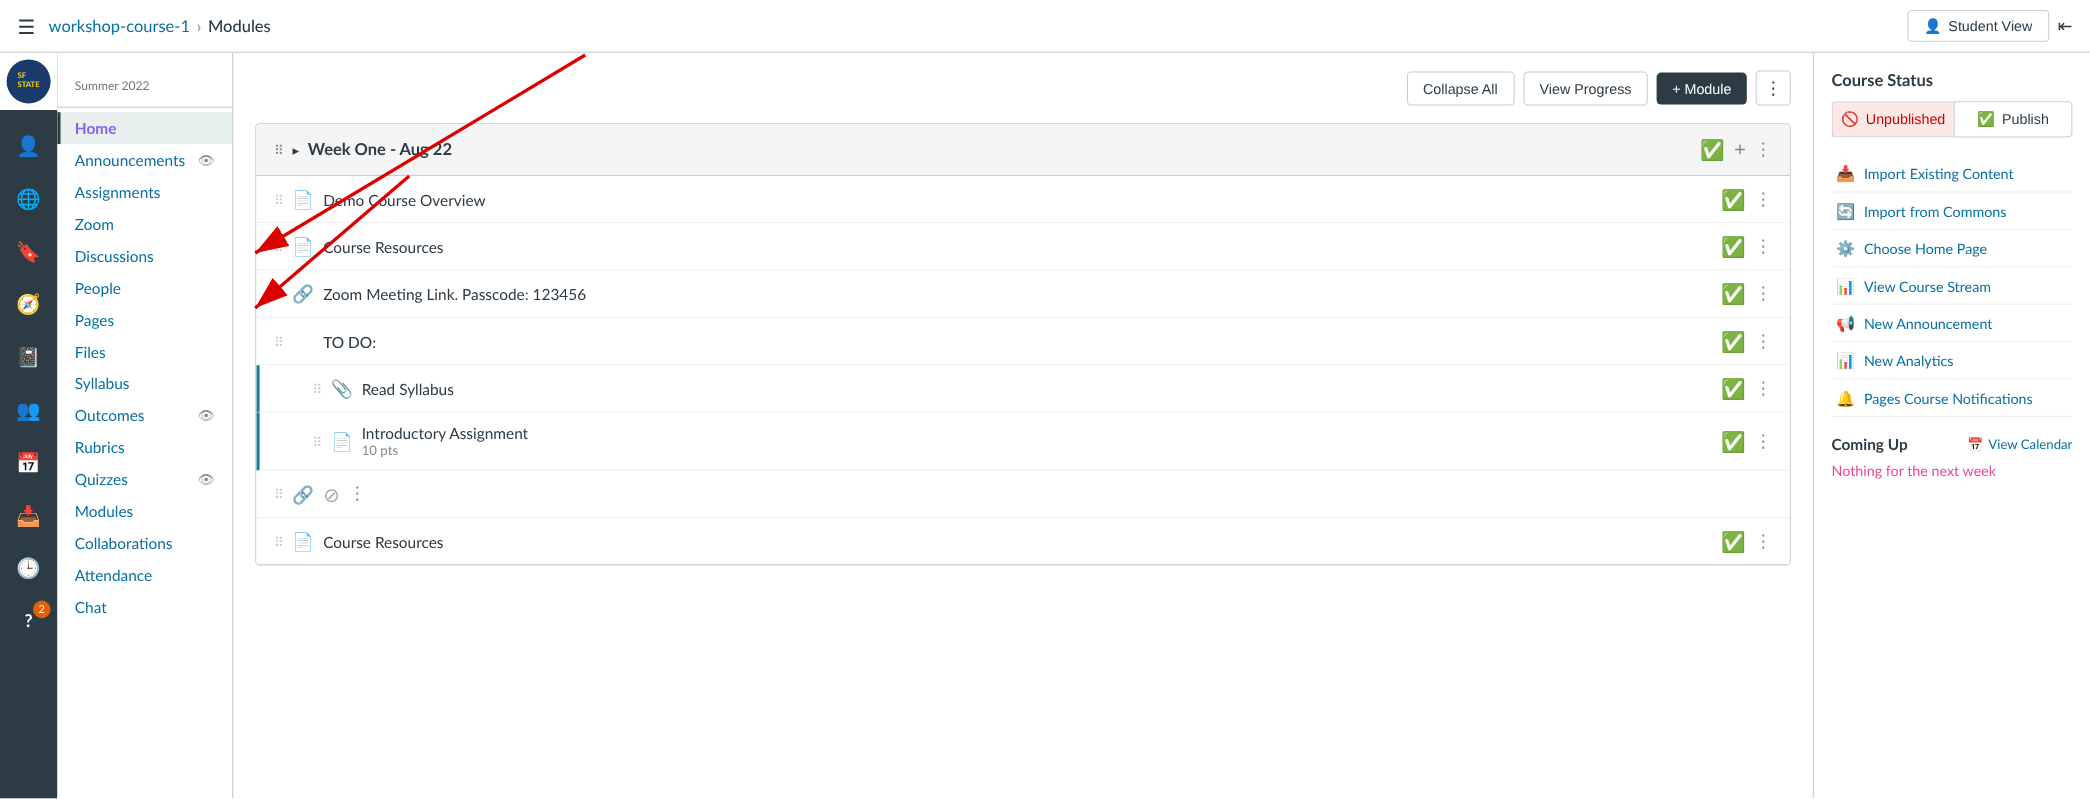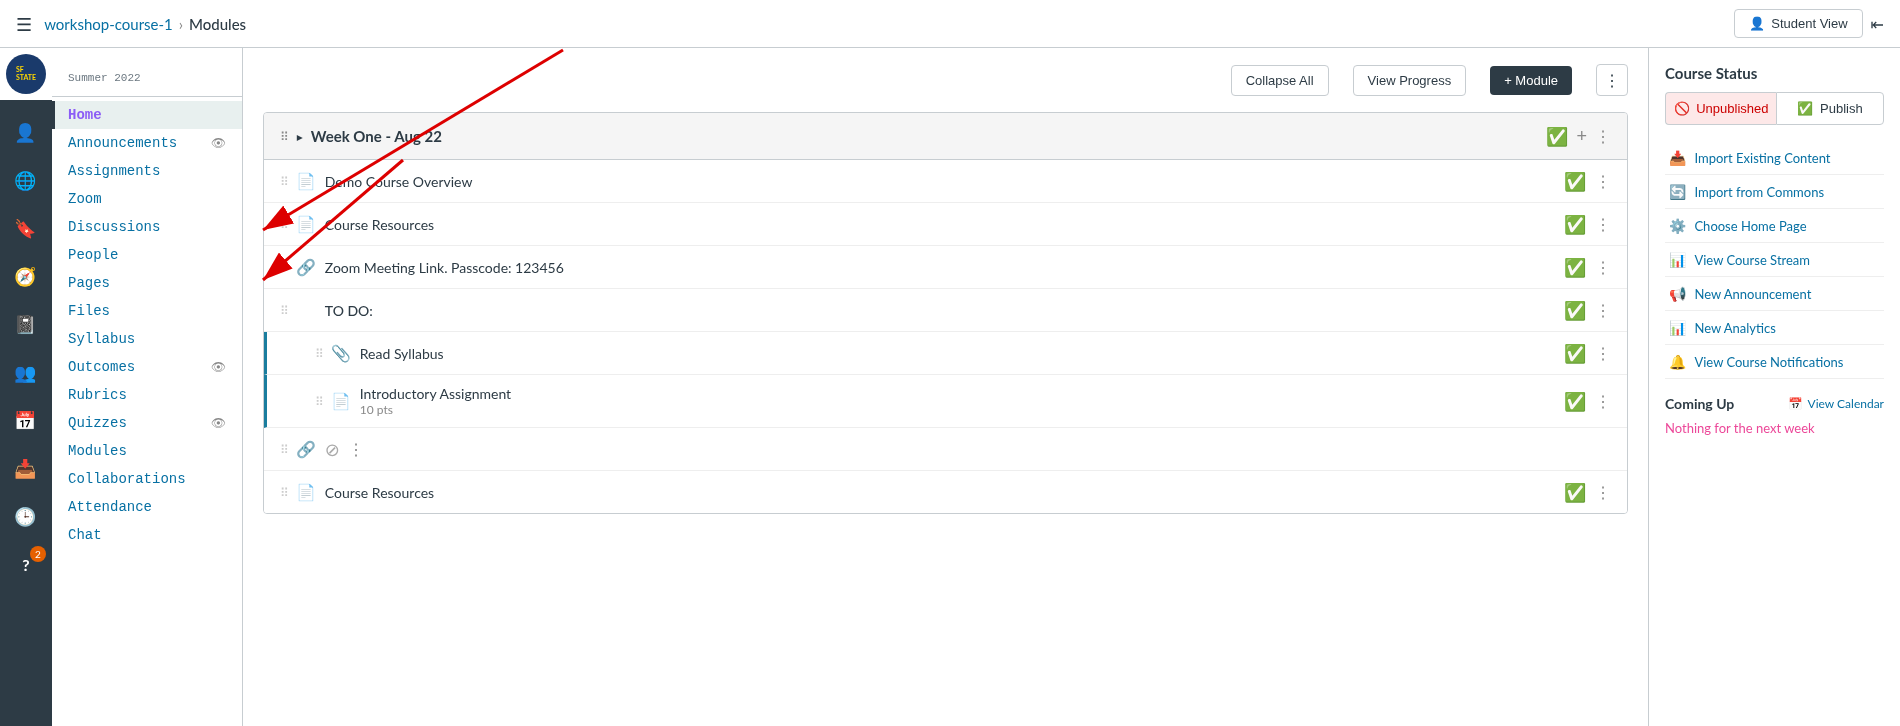--- a/index.html
+++ b/index.html
@@ -75,45 +75,44 @@
       background: #e66000;
       color: #fff;
       font-size: 10px;
       width: 16px; height: 16px;
       border-radius: 50%;
       display: flex; align-items: center; justify-content: center;
     }
 
     
     .course-nav {
-      width: 191px;
+      width: 160px;
       border-right: 1px solid #c7cdd1;
       padding: 12px 0;
       flex-shrink: 0;
       overflow-y: auto;
-      font-family: Liberation Mono, monospace;
     }
     .course-nav .semester { font-size: 11px; color: #6b7780; padding: 0 16px 8px; }
     .course-nav .nav-item {
       display: flex; align-items: center; justify-content: space-between;
       padding: 6px 16px;
       color: #0770a3;
       cursor: pointer;
       font-size: 14px;
       gap: 4px;
     }
     .course-nav .nav-item.active { font-weight: bold; color: #2d3b45; border-left: 3px solid #2d3b45; padding-left: 13px; }
     .course-nav .nav-item .vis-icon { color: #888; font-size: 12px; }
     .nav-divider { height: 1px; background: #c7cdd1; margin: 4px 0; }
 
     
     .main-content { flex: 1; padding: 16px 20px; overflow-y: auto; }
     .content-header {
       display: flex; align-items: center; justify-content: flex-end;
-      margin-bottom: 16px; gap: 24px;
+      margin-bottom: 16px; gap: 8px;
     }
     .btn-white {
       border: 1px solid #c7cdd1; background: #fff;
       padding: 7px 14px; border-radius: 4px; cursor: pointer;
       font-size: 13px; color: #2d3b45;
     }
     .btn-module {
       background: #2d3b45; color: #fff;
       border: none; padding: 7px 14px; border-radius: 4px; cursor: pointer;
       font-size: 13px; display: flex; align-items: center; gap: 4px;
@@ -450,21 +449,21 @@
     <div class="right-action-link">
       <span class="link-icon">📢</span>
       <span>New Announcement</span>
     </div>
     <div class="right-action-link">
       <span class="link-icon">📊</span>
       <span>New Analytics</span>
     </div>
     <div class="right-action-link">
       <span class="link-icon">🔔</span>
-      <span>View Course Notifications</span>
+      <span>Pages Course Notifications</span>
     </div>
 
     <div class="coming-up-section">
       <div class="coming-up-header">
         <span class="coming-up-title">Coming Up</span>
         <span class="view-calendar-link">
           <span>📅</span>
           <span>View Calendar</span>
         </span>
       </div>

